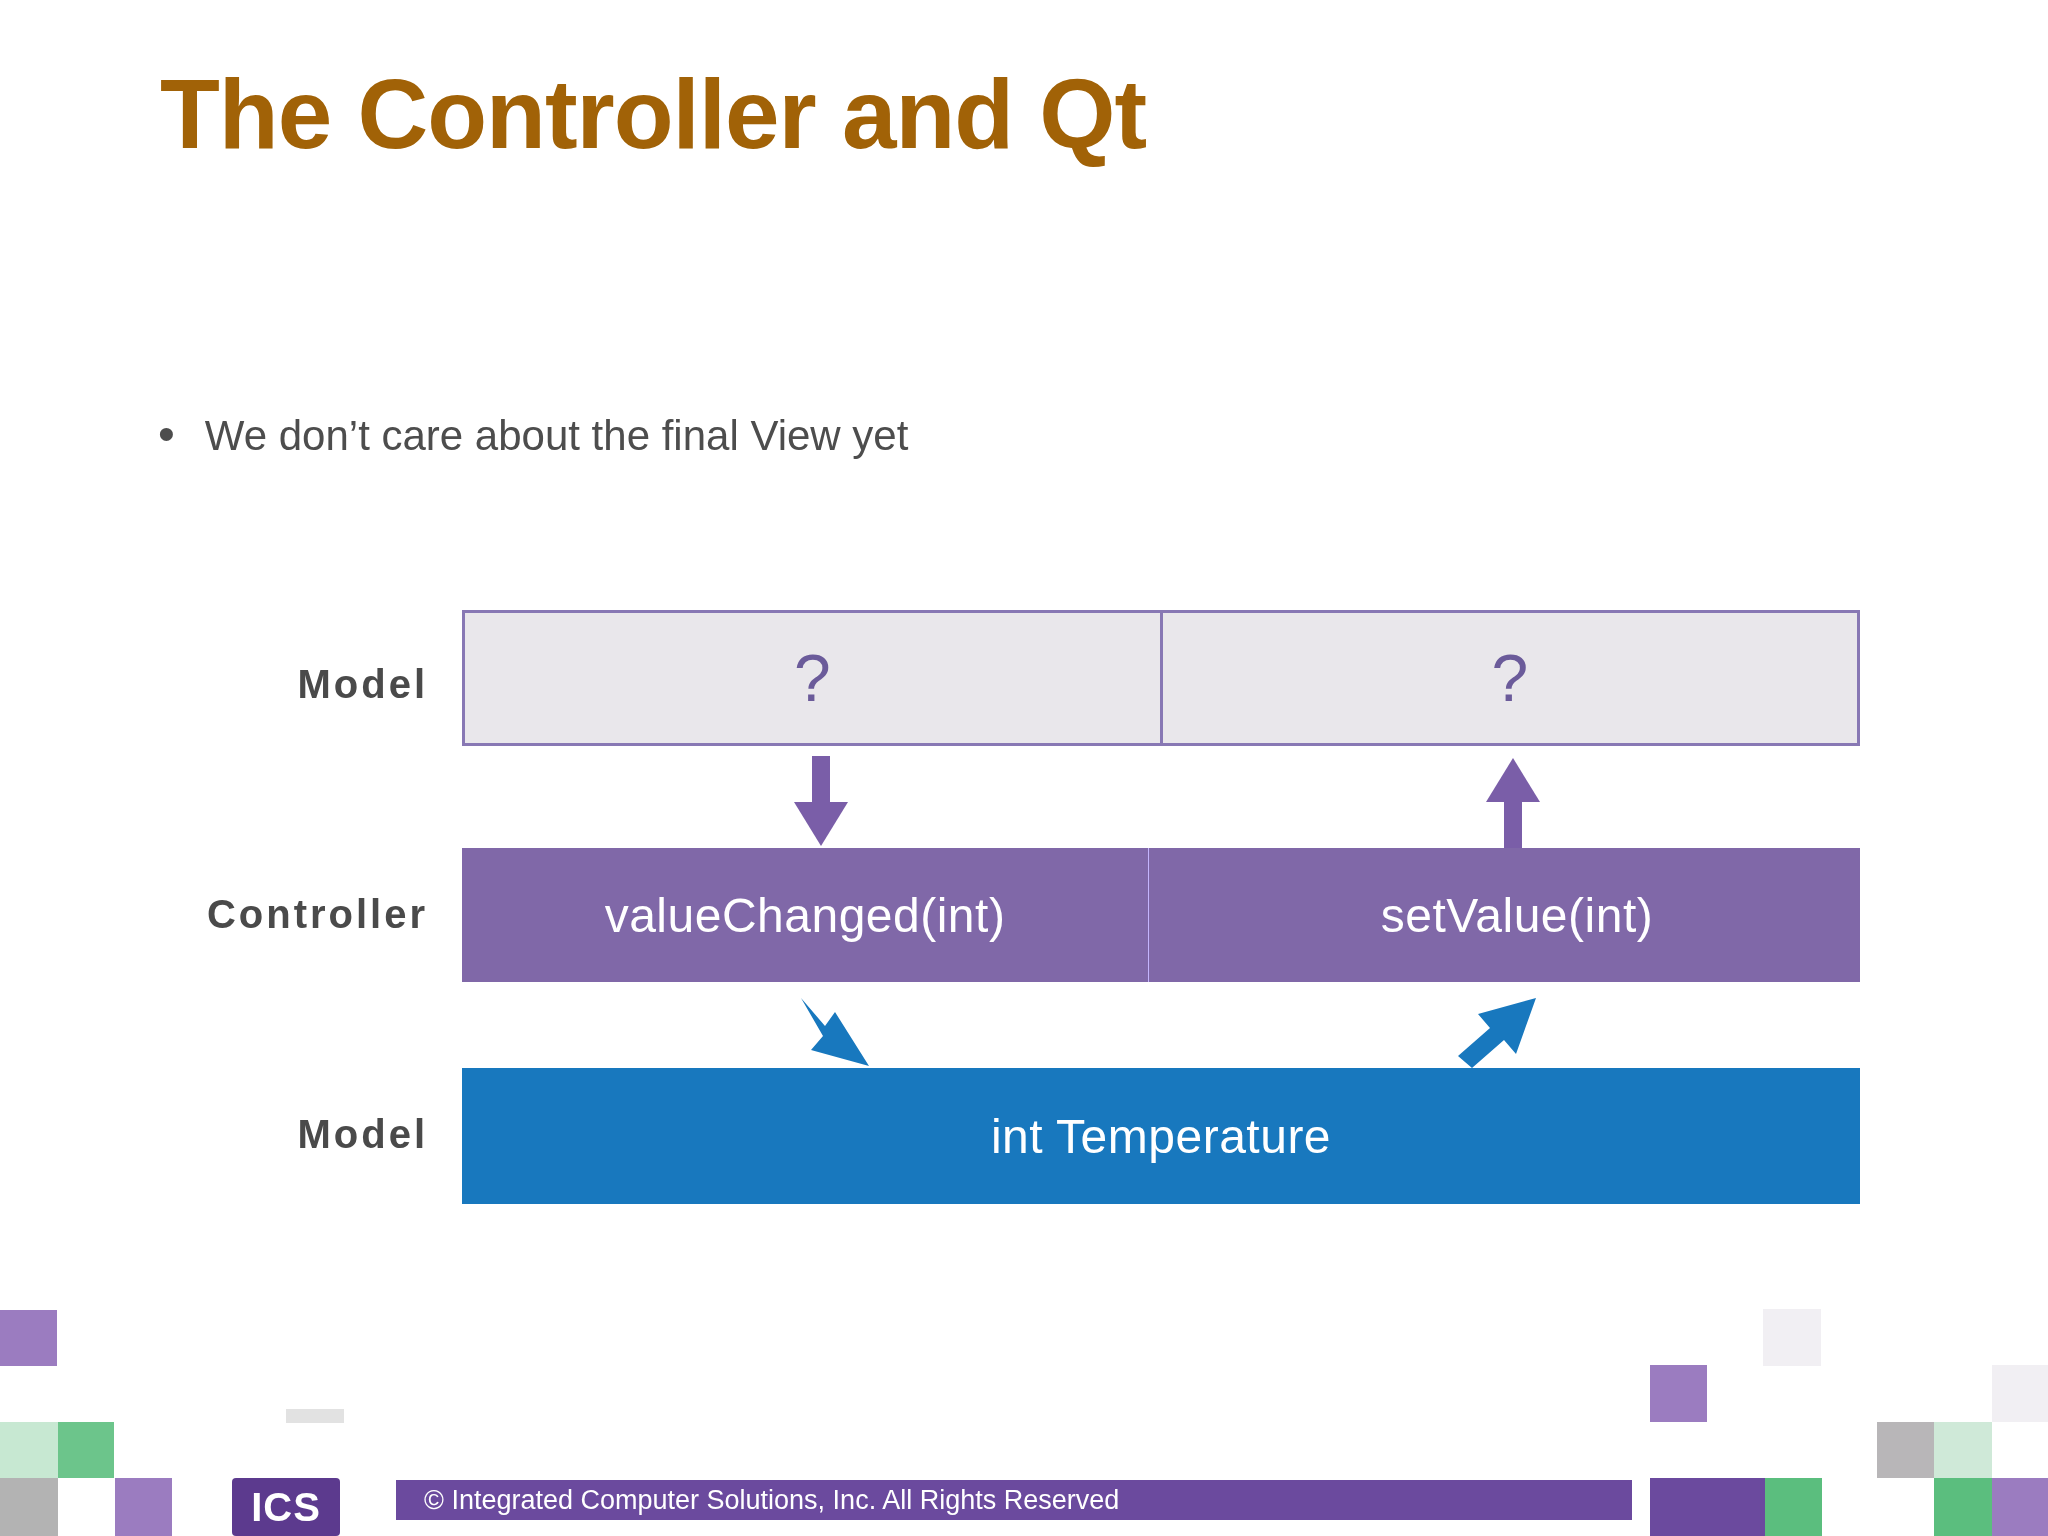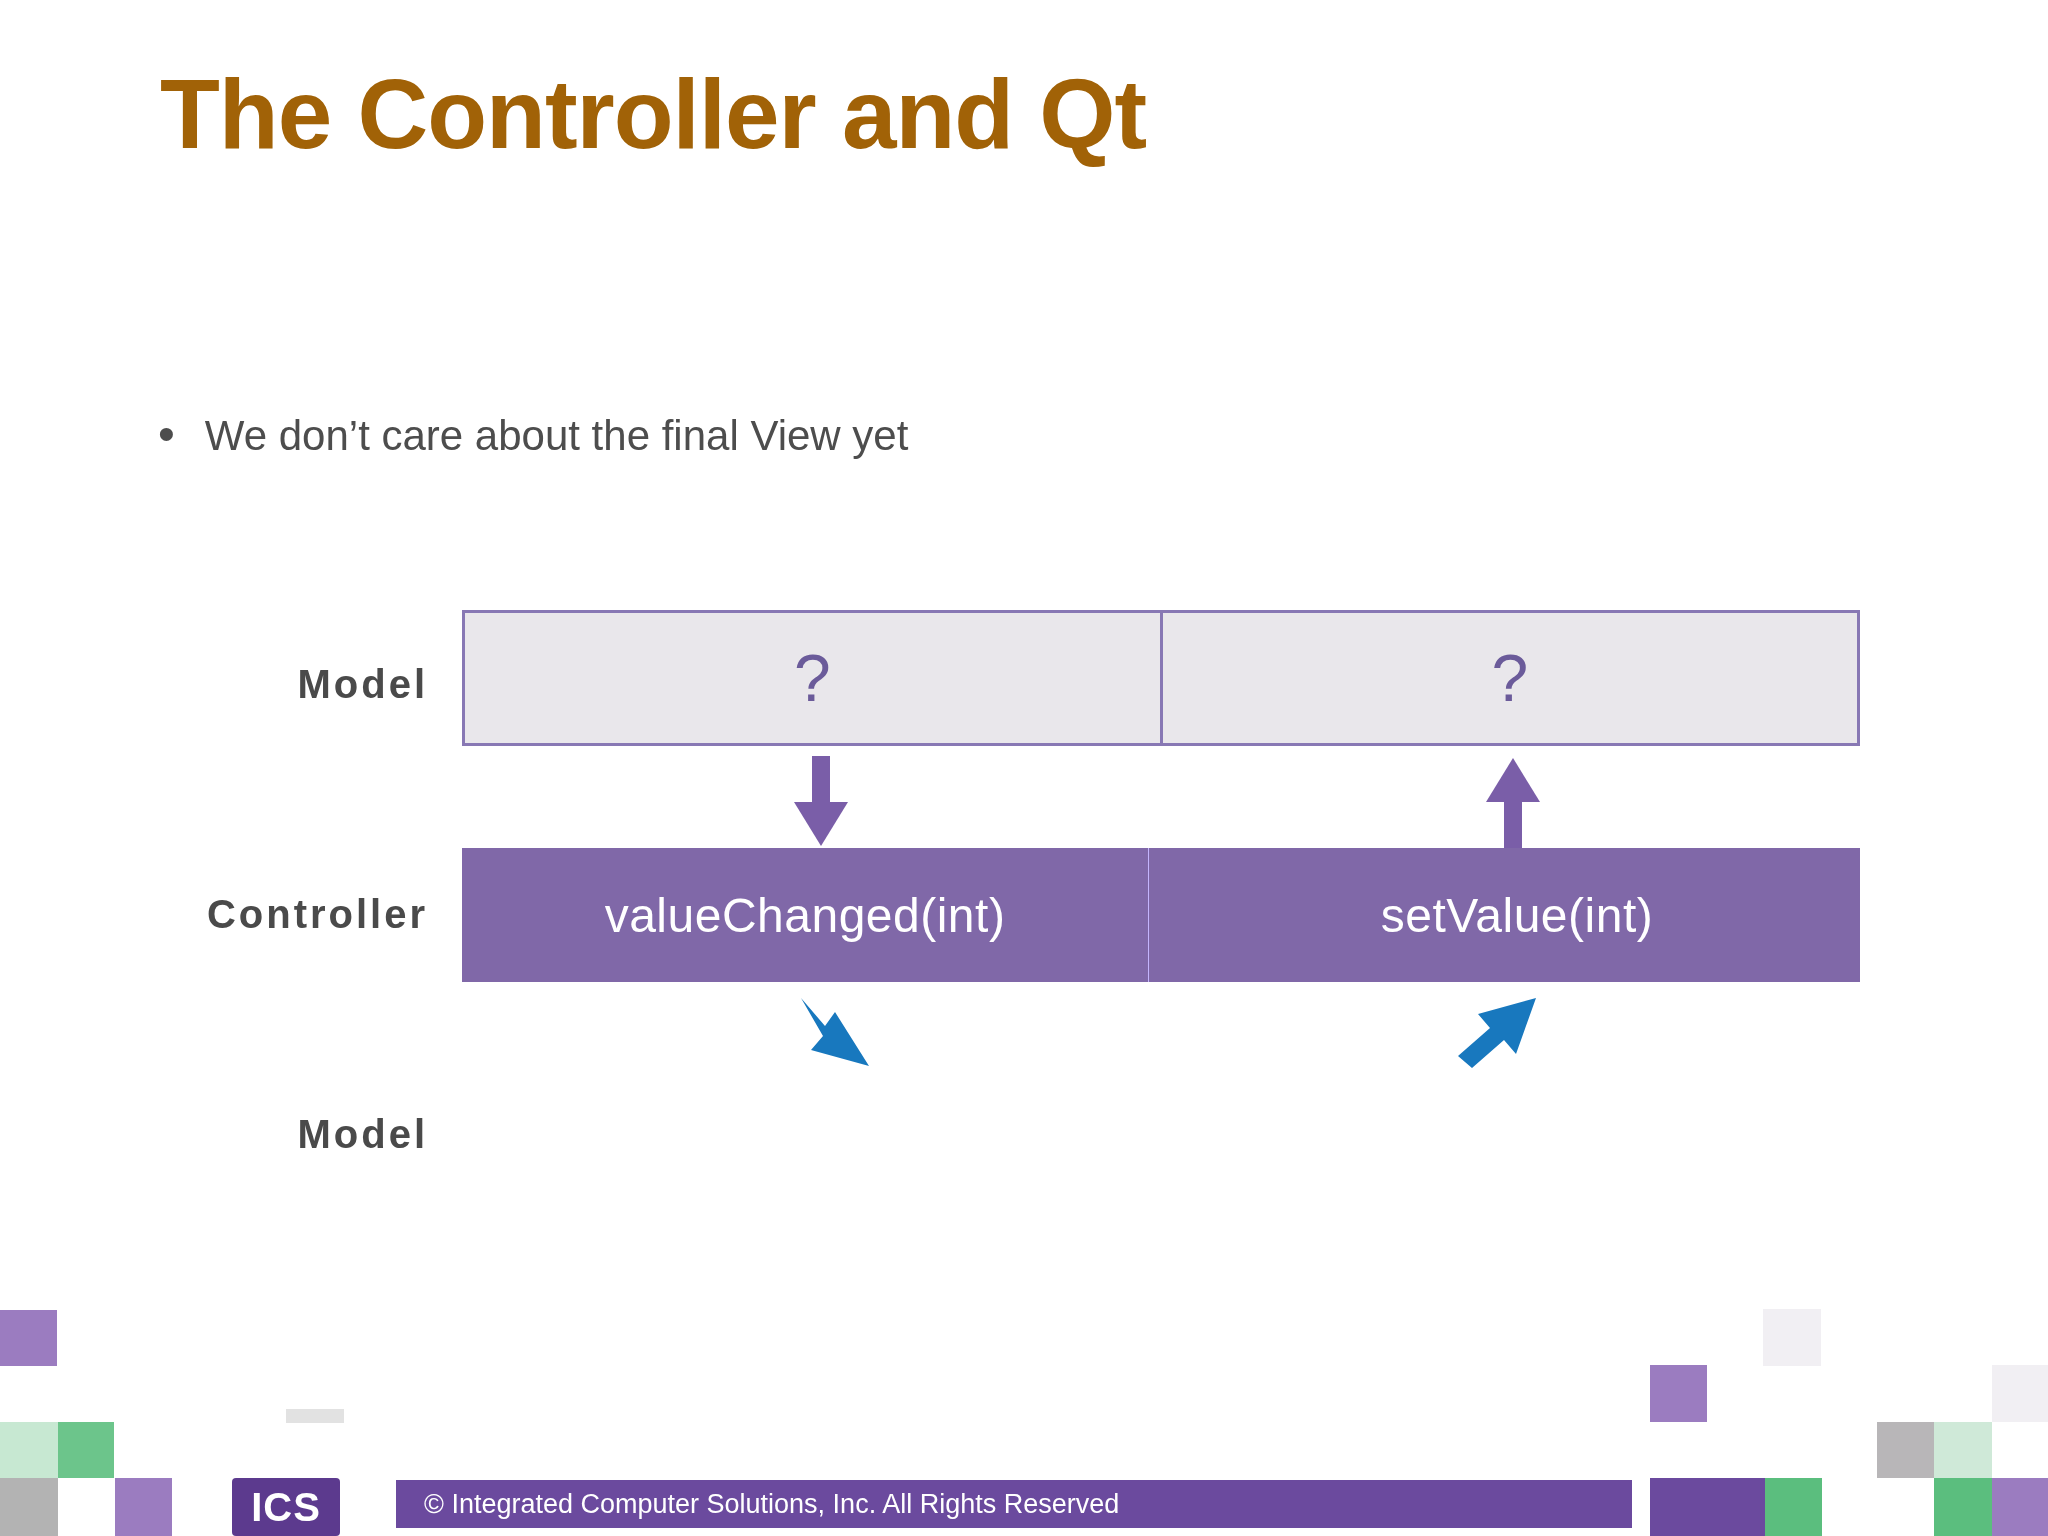--- a/index.html
+++ b/index.html
@@ -150,21 +150,21 @@
   .arrow-up-purple    { left: 1478px; top: 756px; }
   .arrow-down-blue    { left: 795px;  top: 992px; }
   .arrow-up-blue      { left: 1450px; top: 992px; }
 
   
   .footer-bar {
     position: absolute;
     left: 396px;
     top: 1480px;
     width: 1236px;
-    height: 48px;
+    height: 40px;
     background: #6B4A9E;
     display: flex;
     align-items: center;
   }
   .footer-text {
     color: #ffffff;
     font-size: 27px;
     margin-left: 28px;
     white-space: nowrap;
   }
@@ -229,20 +229,21 @@
     <div class="view-row">
       <div class="view-cell">?</div>
       <div class="view-cell">?</div>
     </div>
 
     <div class="controller-row">
       <div class="controller-cell">valueChanged(int)</div>
       <div class="controller-cell">setValue(int)</div>
     </div>
 
+    <div class="model-row">int Temperature</div>
 
     <svg class="arrow arrow-down-purple" width="70" height="92" viewBox="0 0 70 92">
       <rect x="26" y="0" width="18" height="54" fill="#7A5EA8"></rect>
       <polygon points="8,46 62,46 35,90" fill="#7A5EA8"></polygon>
     </svg>
 
     <svg class="arrow arrow-up-purple" width="70" height="92" viewBox="0 0 70 92">
       <rect x="26" y="38" width="18" height="54" fill="#7A5EA8"></rect>
       <polygon points="8,46 62,46 35,2" fill="#7A5EA8"></polygon>
     </svg>

